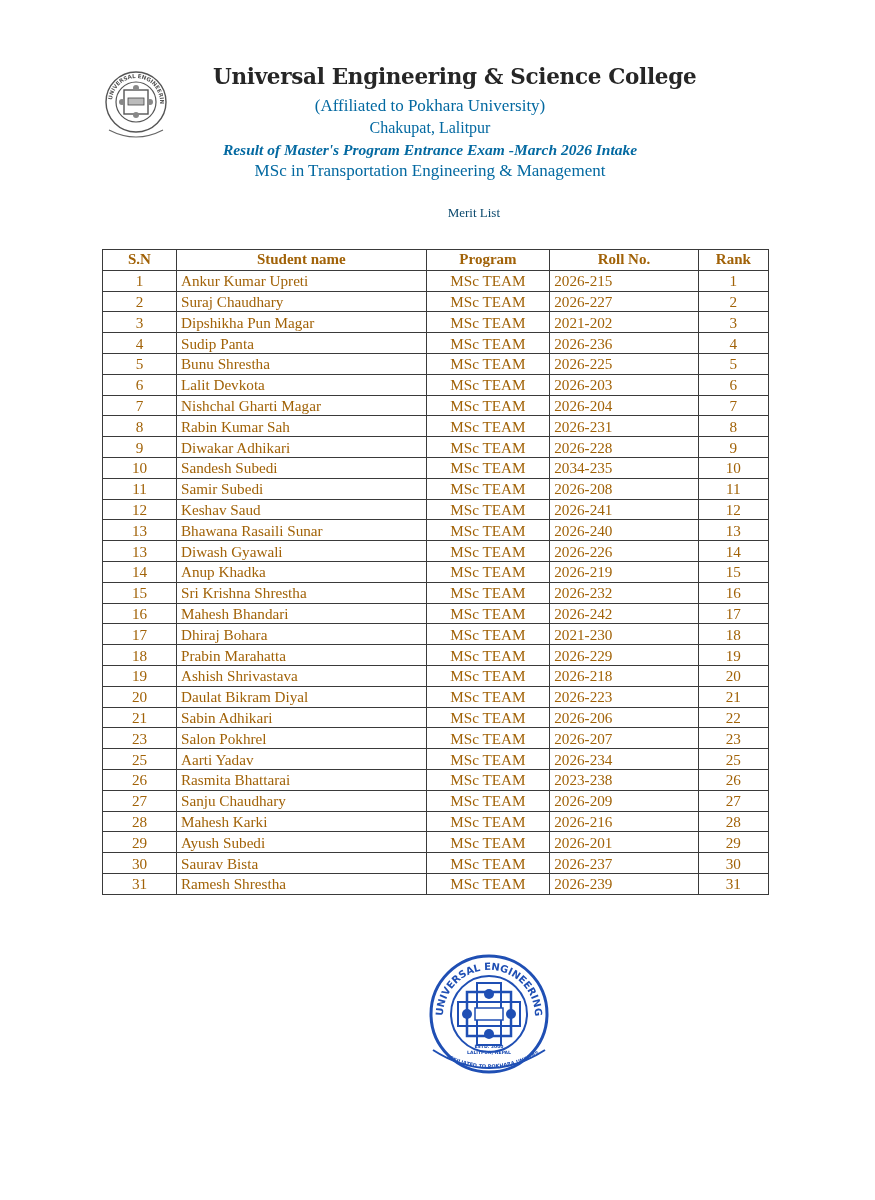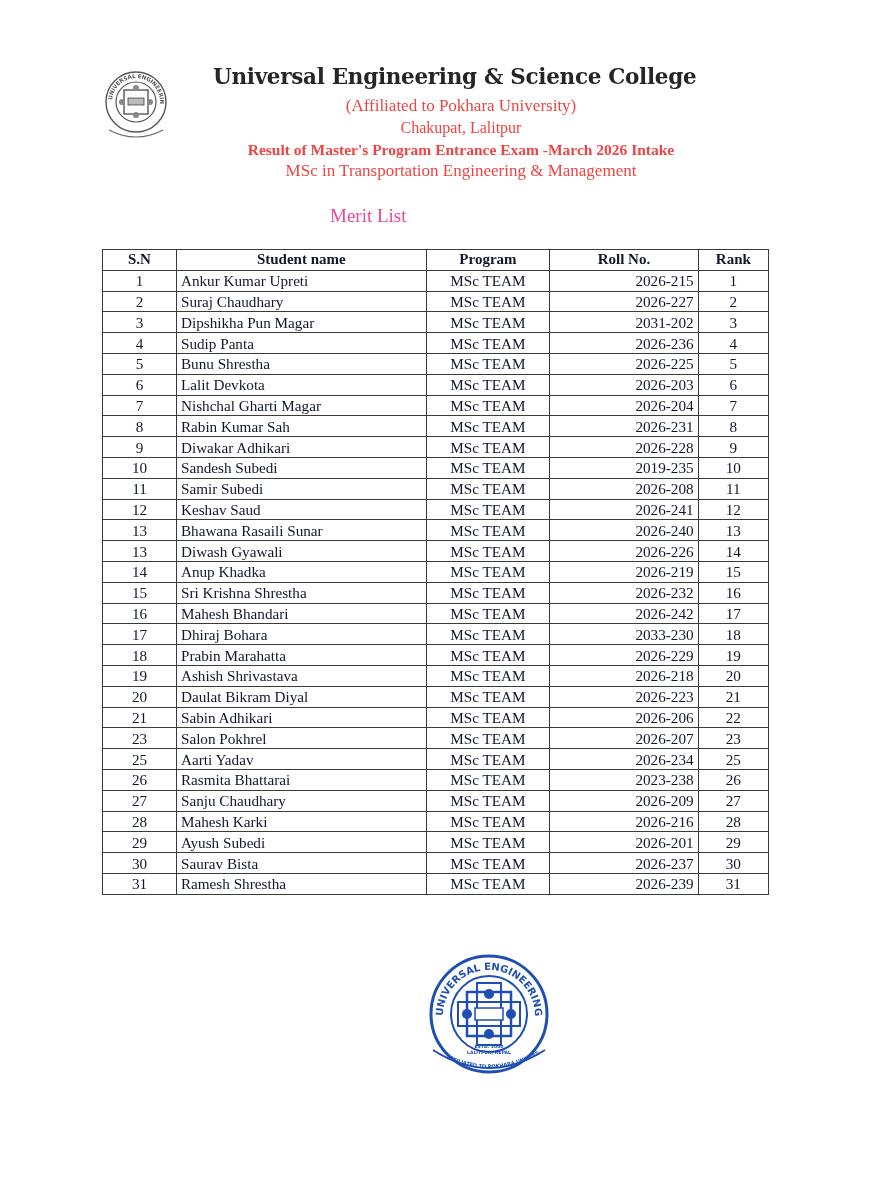--- a/index.html
+++ b/index.html
@@ -6,39 +6,39 @@
   body {
     width: 875px; height: 1200px; background: #ffffff; position: relative;
     font-family: "Liberation Serif", "DejaVu Serif", serif; color: #1a1a1a; overflow: hidden;
   }
   .logo-top { position: absolute; left: 103px; top: 64px; width: 66px; height: 82px; }
   .title {
     position: absolute; left: 213px; top: 64px; width: 460px; text-align: center;
     font-family: "DejaVu Serif", serif; font-weight: bold; font-size: 21.5px; letter-spacing: -0.3px;
     color: #262626; white-space: nowrap;
   }
-  .line { position: absolute; left: 211px; width: 500px; text-align: center; white-space: nowrap; color: #ef4444; }
+  .line { position: absolute; left: 180px; width: 500px; text-align: center; white-space: nowrap; color: #0369a1; }
   .sub1 { top: 96px; font-size: 17px; }
   .sub2 { top: 119px; font-size: 16px; }
-  .sub3 { top: 141px; font-size: 15.5px; font-weight: bold; }
+  .sub3 { top: 141px; font-size: 15.5px; font-weight: bold; font-style: italic; }
   .sub4 { top: 161px; font-size: 17px; }
-  .merit { position: absolute; top: 205px; left: 330px; width: 170px; text-align: left; font-size: 19px; color: #ec4899; }
+  .merit { position: absolute; top: 205px; left: 330px; width: 170px; text-align: right; font-size: 13px; color: #0c4a6e; }
 
   table.merit-table {
     position: absolute; left: 102px; top: 249px; width: 667px;
-    border-collapse: collapse; font-size: 15.2px; color: #0f172a;
+    border-collapse: collapse; font-size: 15.2px; color: #a16207;
   }
   table.merit-table th, table.merit-table td {
     border: 1.2px solid #3a3a3a; height: 19.8px; padding: 0 4px; line-height: 19px;
   }
   table.merit-table th { font-weight: bold; font-size: 15px; text-align: center; }
   .c-sn { width: 66px; text-align: center; }
   .c-name { width: 245px; text-align: left; margin-left: 40px; }
   .c-prog { width: 116px; text-align: center; margin-left: 44px; }
-  .c-roll { width: 142px; text-align: right; }
+  .c-roll { width: 142px; text-align: left; }
   .c-rank { width: 62px; text-align: center; }
   td.c-rank { padding-top: 2px; }
 
   .logo-bottom { position: absolute; left: 425px; top: 950px; width: 128px; height: 132px; }
 </style>
 </head>
 <body>
 
 <div class="logo-top">
   <svg width="66" height="82" viewBox="0 0 66 82">
@@ -89,21 +89,21 @@
         <td class="c-sn">2</td>
         <td class="c-name">Suraj Chaudhary</td>
         <td class="c-prog">MSc TEAM</td>
         <td class="c-roll">2026-227</td>
         <td class="c-rank">2</td>
       </tr>
       <tr>
         <td class="c-sn">3</td>
         <td class="c-name">Dipshikha Pun Magar</td>
         <td class="c-prog">MSc TEAM</td>
-        <td class="c-roll">2031-202</td>
+        <td class="c-roll">2021-202</td>
         <td class="c-rank">3</td>
       </tr>
       <tr>
         <td class="c-sn">4</td>
         <td class="c-name">Sudip Panta</td>
         <td class="c-prog">MSc TEAM</td>
         <td class="c-roll">2026-236</td>
         <td class="c-rank">4</td>
       </tr>
       <tr>
@@ -138,21 +138,21 @@
         <td class="c-sn">9</td>
         <td class="c-name">Diwakar Adhikari</td>
         <td class="c-prog">MSc TEAM</td>
         <td class="c-roll">2026-228</td>
         <td class="c-rank">9</td>
       </tr>
       <tr>
         <td class="c-sn">10</td>
         <td class="c-name">Sandesh Subedi</td>
         <td class="c-prog">MSc TEAM</td>
-        <td class="c-roll">2019-235</td>
+        <td class="c-roll">2034-235</td>
         <td class="c-rank">10</td>
       </tr>
       <tr>
         <td class="c-sn">11</td>
         <td class="c-name">Samir Subedi</td>
         <td class="c-prog">MSc TEAM</td>
         <td class="c-roll">2026-208</td>
         <td class="c-rank">11</td>
       </tr>
       <tr>
@@ -194,21 +194,21 @@
         <td class="c-sn">16</td>
         <td class="c-name">Mahesh Bhandari</td>
         <td class="c-prog">MSc TEAM</td>
         <td class="c-roll">2026-242</td>
         <td class="c-rank">17</td>
       </tr>
       <tr>
         <td class="c-sn">17</td>
         <td class="c-name">Dhiraj Bohara</td>
         <td class="c-prog">MSc TEAM</td>
-        <td class="c-roll">2033-230</td>
+        <td class="c-roll">2021-230</td>
         <td class="c-rank">18</td>
       </tr>
       <tr>
         <td class="c-sn">18</td>
         <td class="c-name">Prabin Marahatta</td>
         <td class="c-prog">MSc TEAM</td>
         <td class="c-roll">2026-229</td>
         <td class="c-rank">19</td>
       </tr>
       <tr>

